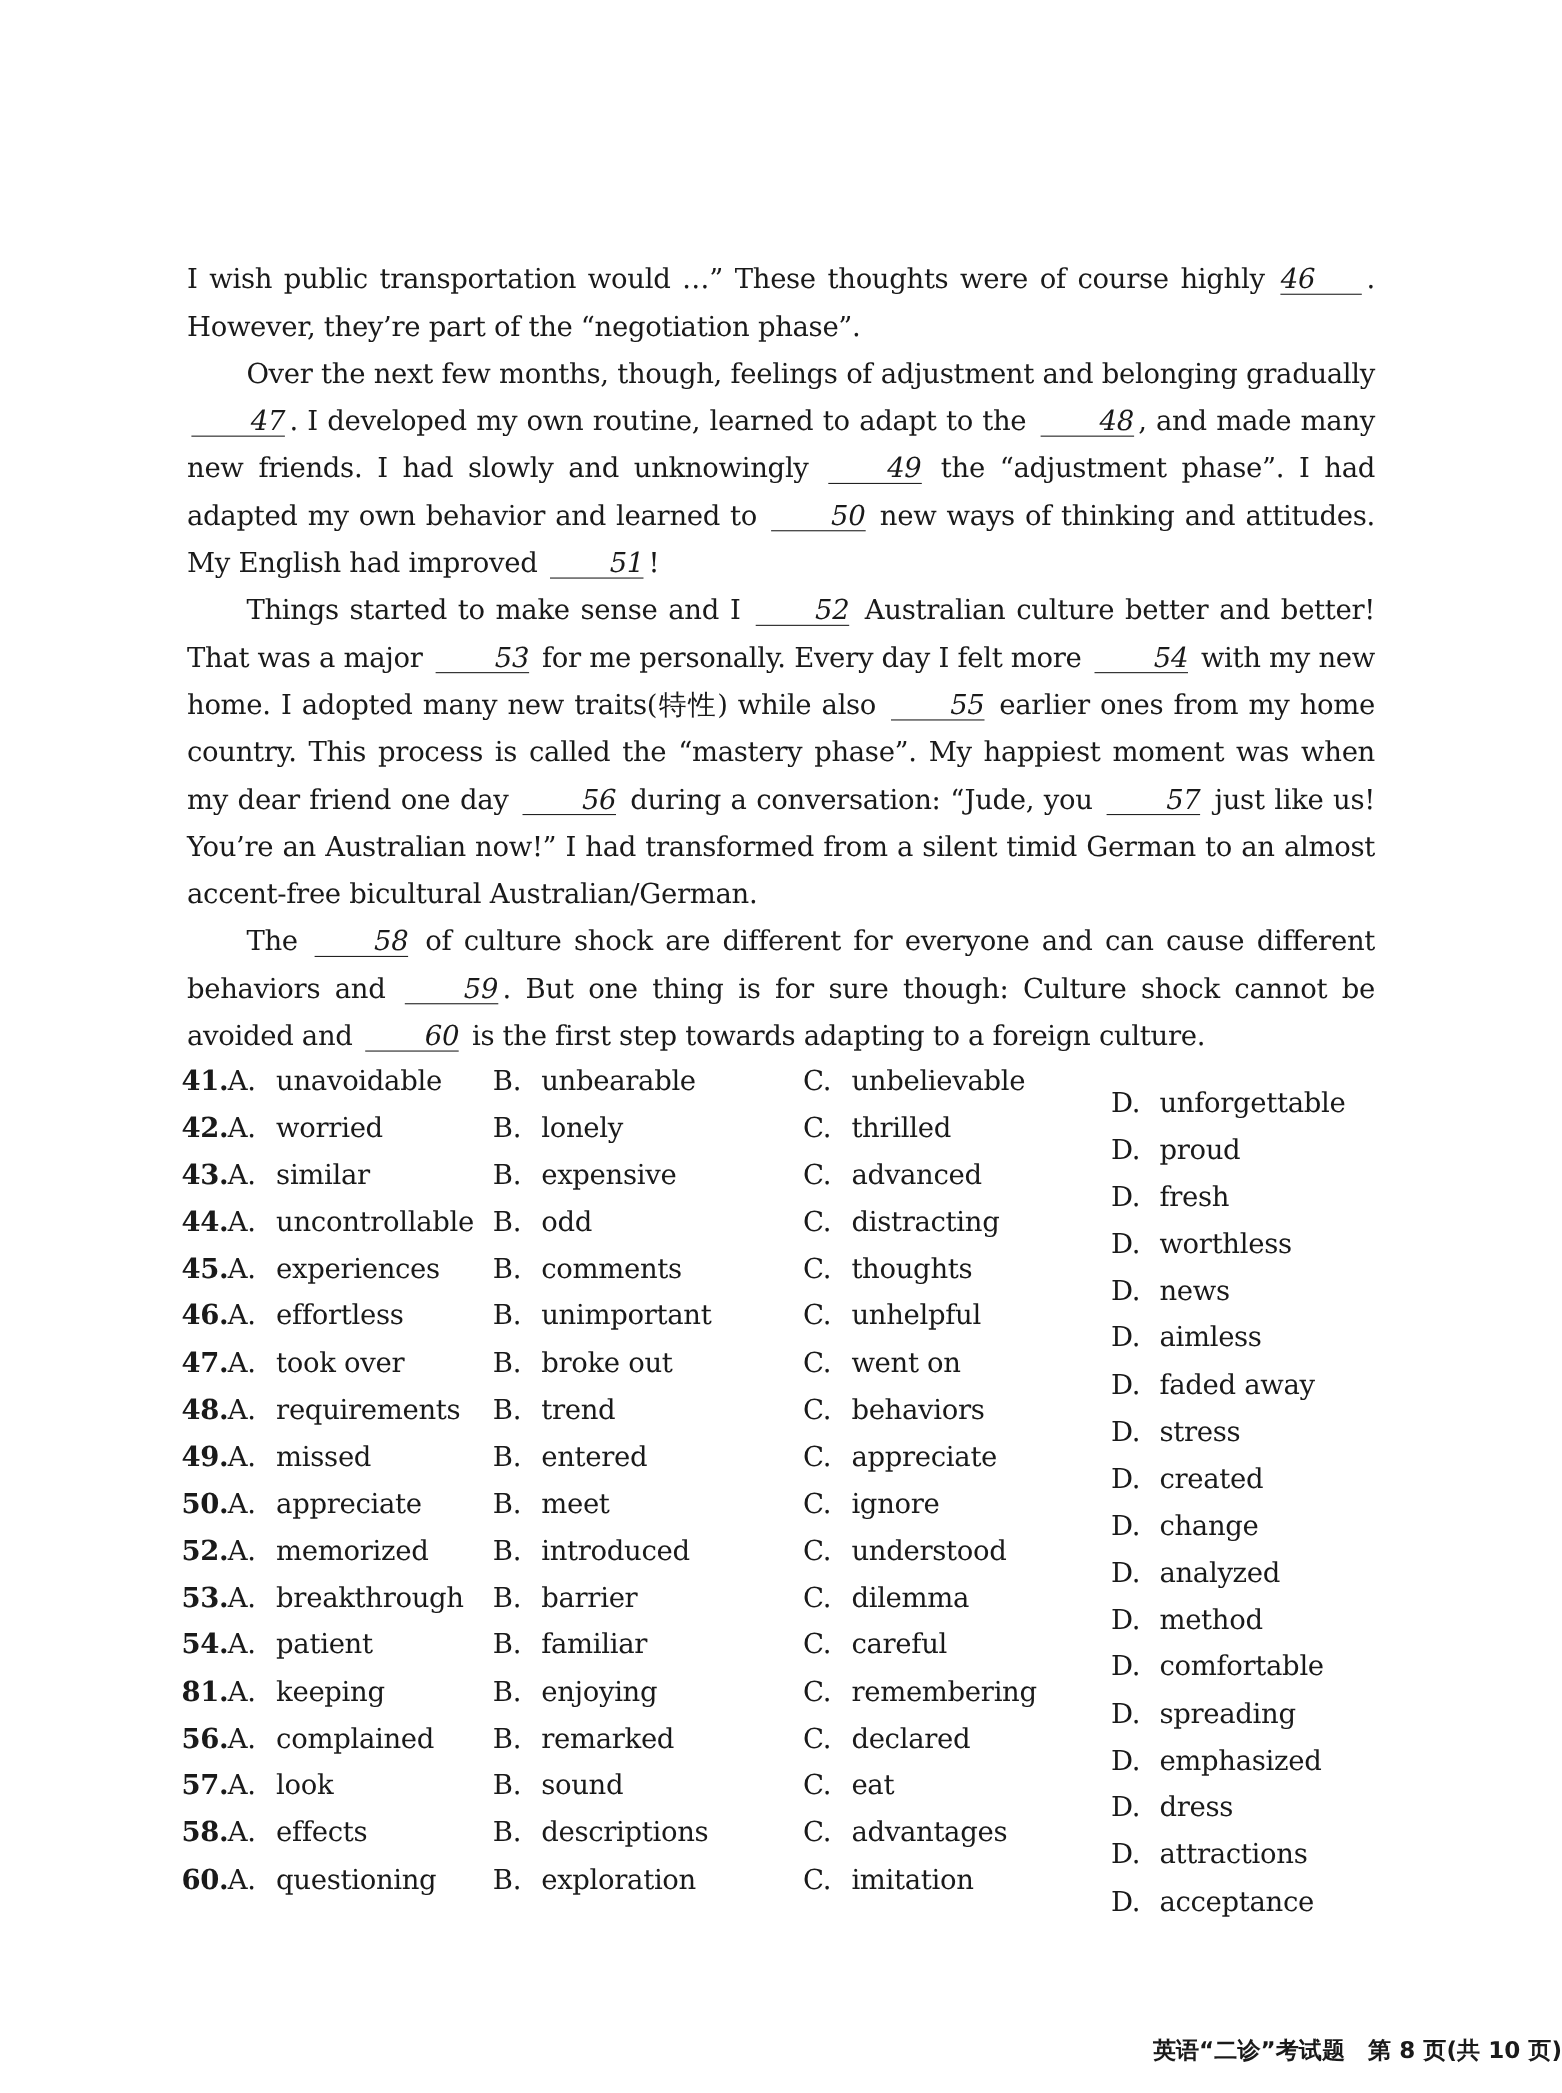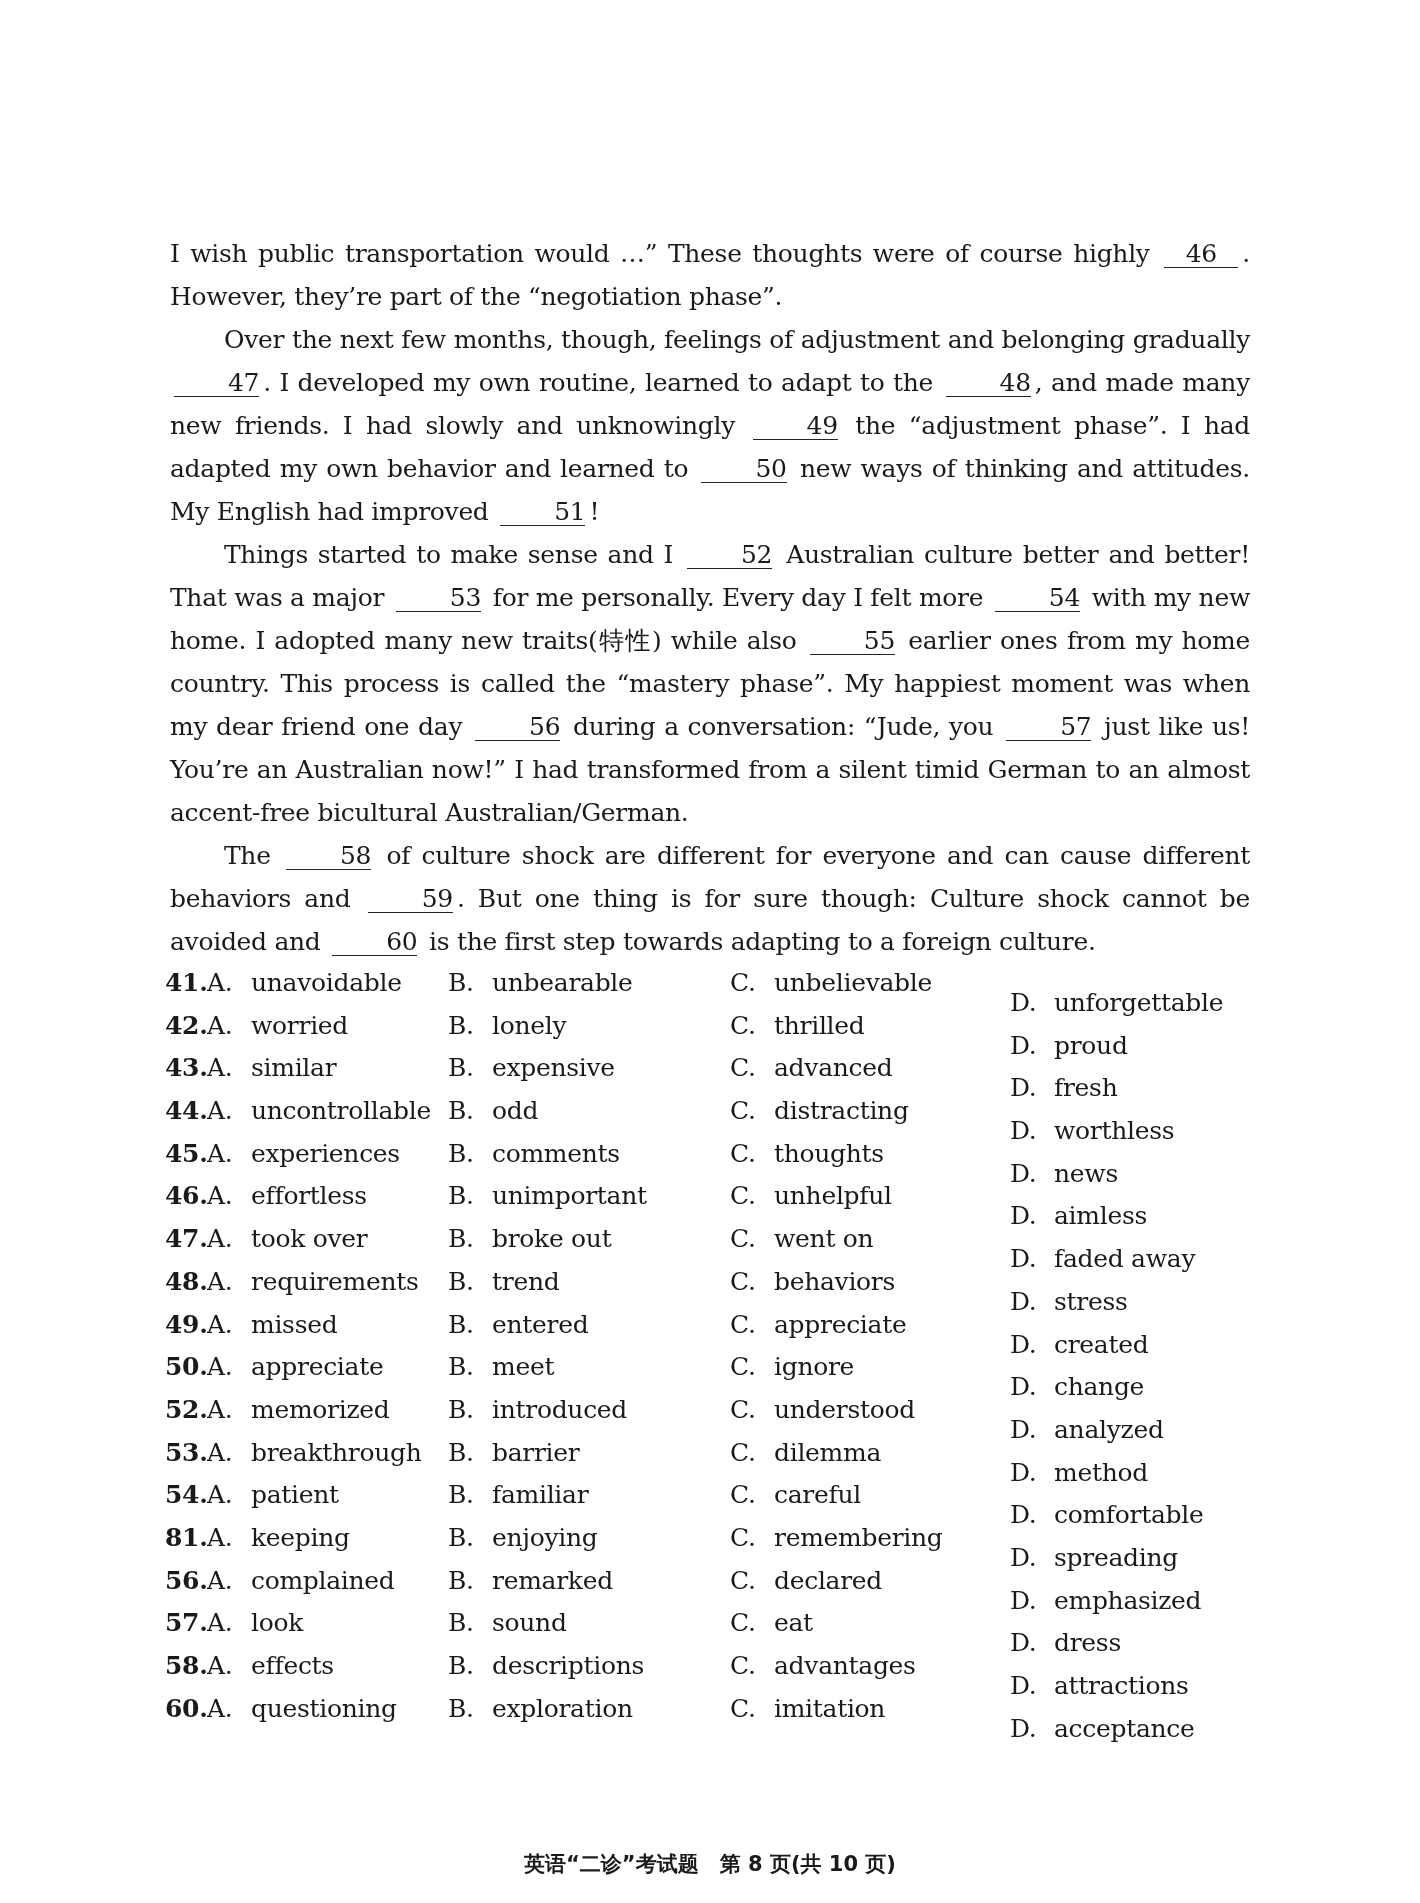--- a/index.html
+++ b/index.html
@@ -3,30 +3,30 @@
 <meta charset="utf-8">
 <style>
   html, body { margin:0; padding:0; background:#fff; }
   body { width:1420px; height:1903px; position:relative; overflow:hidden;
          font-family:"DejaVu Serif", "Liberation Serif", serif; color:#1a1a1a; }
   .passage { position:absolute; left:170px; top:232px; width:1080px;
              font-size:25px; line-height:43px; text-align:justify;
              letter-spacing:-0.3px; }
   .passage p { margin:0; }
   .passage p.indent { text-indent:54px; }
-  .blank { display:inline-block; min-width:74px; text-align:center;
-           border-bottom:1.5px solid #222; line-height:26px; margin:0 4px; }
+  .blank { display:inline-block; min-width:74px; text-align:left;
+           border-bottom:1.5px solid #222; line-height:26px; margin:0 4px;font-style:italic; }
   .options { position:absolute; left:165px; top:968px; width:1100px;
              font-size:25px; letter-spacing:-0.3px; }
   .opt-row { position:relative; height:42.7px; }
   .num { position:absolute; left:0; font-weight:bold; }
   .opt { position:absolute; white-space:nowrap; }
   .opt .lbl { display:inline-block; width:44px; }
   .oa { left:42px; } .ob { left:283px; } .oc { left:565px; } .od { left:845px;margin-top:20px; }
-  .footer { position:absolute; left:0; width:1420px; top:1850px; text-align:center;
+  .footer { position:absolute; left:0; width:1420px; top:1850px; text-align:right;
             font-size:21px; font-weight:bold; font-family:"DejaVu Sans", sans-serif; }
 </style>
 </head>
 <body>
 
 <div class="passage" id="passage">
     <p><span>I wish public transportation would …” These thoughts were of course highly </span><span class="blank">46</span><span>. However, they’re part of the “negotiation phase”.</span></p>
     <p class="indent"><span>Over the next few months, though, feelings of adjustment and belonging gradually </span><span class="blank">47</span><span>. I developed my own routine, learned to adapt to the </span><span class="blank">48</span><span>, and made many new friends. I had slowly and unknowingly </span><span class="blank">49</span><span> the “adjustment phase”. I had adapted my own behavior and learned to </span><span class="blank">50</span><span> new ways of thinking and attitudes. My English had improved </span><span class="blank">51</span><span>!</span></p>
     <p class="indent"><span>Things started to make sense and I </span><span class="blank">52</span><span> Australian culture better and better! That was a major </span><span class="blank">53</span><span> for me personally. Every day I felt more </span><span class="blank">54</span><span> with my new home. I adopted many new traits(特性) while also </span><span class="blank">55</span><span> earlier ones from my home country. This process is called the “mastery phase”. My happiest moment was when my dear friend one day </span><span class="blank">56</span><span> during a conversation: “Jude, you </span><span class="blank">57</span><span> just like us! You’re an Australian now!” I had transformed from a silent timid German to an almost accent-free bicultural Australian/German.</span></p>
     <p class="indent"><span>The </span><span class="blank">58</span><span> of culture shock are different for everyone and can cause different behaviors and </span><span class="blank">59</span><span>. But one thing is for sure though: Culture shock cannot be avoided and </span><span class="blank">60</span><span> is the first step towards adapting to a foreign culture.</span></p>

